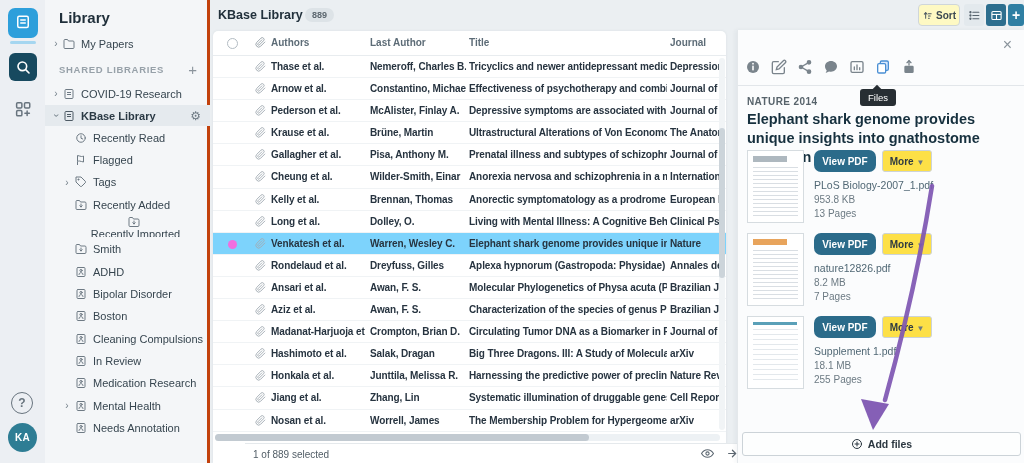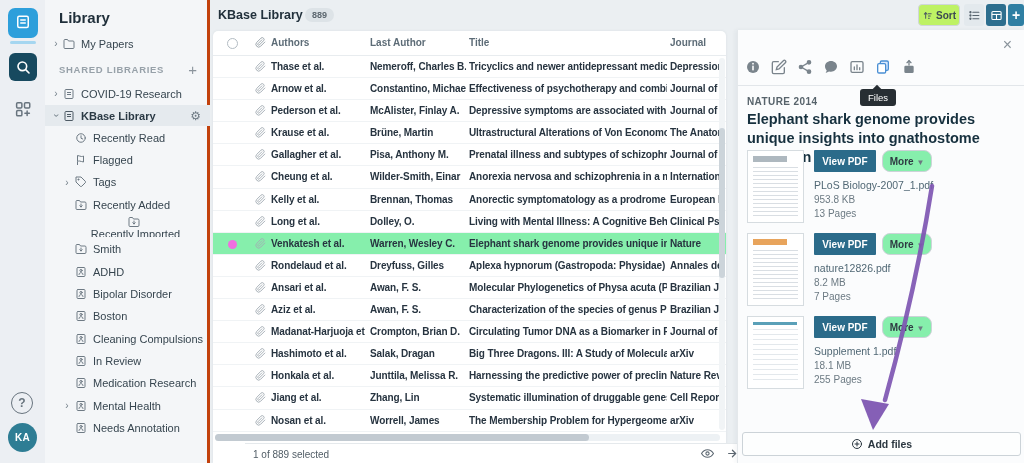--- a/index.html
+++ b/index.html
@@ -32,35 +32,35 @@
   #sb-children .sb-row .chev { width:12px; }
   #sb-children .sb-row .nochev { width:12px; }
   .sb-label { white-space:nowrap; overflow:hidden; }
 
   
   .tab-title { position:absolute; left:218px; top:8px; font-size:12.5px; font-weight:bold; color:#22313c; }
   .tab-badge { position:absolute; left:305px; top:8px; background:#dde3e7; color:#5c676f; font-size:9px; font-weight:bold; padding:2px 7px; border-radius:8px; }
   .searchbox { position:absolute; left:712px; top:4px; width:200px; height:22px; background:#fff; border:1px solid #d5dadf; border-radius:4px; display:flex; align-items:center; padding:0 8px; gap:6px; }
   .searchbox input { border:none; outline:none; flex:1; font-size:10.5px; color:#3a4750; font-family:"Liberation Sans",sans-serif; background:transparent; }
   .searchbox input::placeholder { color:#8d979f; }
-  .sort-btn { position:absolute; left:918px; top:4px; width:42px; height:22px; background:#bef264; border:1px solid #cfd6da; border-radius:4px; display:flex; align-items:center; justify-content:center; gap:3px; font-size:10px; font-weight:bold; color:#3c4953; cursor:pointer; }
+  .sort-btn { position:absolute; left:918px; top:4px; width:42px; height:22px; background:#fef9c3; border:1px solid #cfd6da; border-radius:4px; display:flex; align-items:center; justify-content:center; gap:3px; font-size:10px; font-weight:bold; color:#3c4953; cursor:pointer; }
   .tgl { position:absolute; top:4px; width:20px; height:22px; border-radius:3px; display:flex; align-items:center; justify-content:center; cursor:pointer; }
   .tgl-list { left:964px; background:#e3e9ed; color:#55626c; }
   .tgl-table { left:986px; background:#2d6e8e; color:#fff; }
   .tgl-plus { left:1008px; width:16px; background:#2f7fa3; color:#fff; font-size:14px; font-weight:bold; }
 
   
   .table-card { position:absolute; left:213px; top:31px; width:513px; height:432px; background:#fff; border-radius:5px 5px 0 0; box-shadow:0 0 3px rgba(40,60,80,.08); }
   .thead { position:absolute; left:0; top:0; width:100%; height:25px; border-bottom:1px solid #e8ecef; font-size:10px; font-weight:bold; color:#5d6c77; }
   .th { position:absolute; top:6px; cursor:pointer; }
   .hdr-circle { position:absolute; left:14px; top:7px; width:11px; height:11px; border:1.5px solid #b3bcc3; border-radius:50%; cursor:pointer; }
   .hdr-clip { position:absolute; left:42px; top:6px; color:#97a1a8; cursor:pointer; }
   .tbody { position:absolute; left:0; top:25px; width:100%; height:376px; overflow:hidden; }
   .trow { position:relative; height:22.1px; border-bottom:1px solid #f0f3f5; cursor:pointer; }
-  .trow.selected { background:#86efac;padding-left:27px; }
+  .trow.selected { background:#7dd3fc;padding-left:27px; }
   .cell { position:absolute; top:5px; font-size:10px; font-weight:bold; color:#273440; white-space:nowrap; overflow:hidden; letter-spacing:-.1px; }
   .c-auth { left:58px; width:96px; }
   .c-last { left:157px; width:96px; }
   .c-title { left:256px; width:198px; }
   .c-journ { left:457px; width:52px; }
   .row-clip { position:absolute; left:42px; top:5px; color:#a3acb3; }
   .row-dot { position:absolute; left:15px; top:7px; width:9px; height:9px; border-radius:50%; }
   .vscroll { position:absolute; right:1px; top:27px; width:6px; height:372px; background:#f1f4f6; border-radius:3px; }
   .vthumb { position:absolute; left:0; top:70px; width:6px; height:150px; background:#ccd4da; border-radius:3px; cursor:grab; }
   .hscroll { position:absolute; left:2px; top:403px; width:505px; height:7px; background:#edf1f4; border-radius:4px; }
@@ -80,22 +80,22 @@
   .d-kicker { position:absolute; left:9px; top:66px; font-size:10px; font-weight:bold; letter-spacing:.4px; color:#57636b; }
   .d-title { position:absolute; left:9px; top:80px; width:274px; font-size:14.5px; font-weight:bold; line-height:19px; color:#16303e; }
   .fcard { position:absolute; left:9px; width:272px; height:78px; }
   .fthumb { position:absolute; left:0; top:2px; width:57px; height:73px; background:#fff; border:1px solid #d6dce0; cursor:pointer; }
   .fthumb::after { content:""; position:absolute; left:5px; right:5px; top:16px; bottom:6px;
     background:repeating-linear-gradient(#d9dee3 0 1px, transparent 1px 4px); }
   .fthumb::before { content:""; position:absolute; left:5px; top:5px; width:34px; height:6px; background:#aeb8bf; }
   .fthumb.v2::before { background:#e8a45c; }
   .fthumb.v3::before { background:#5aa0b8; height:3px; width:44px; }
   .fthumb.v3::after { background:repeating-linear-gradient(#e3e8ec 0 1px, transparent 1px 5px); top:12px; }
-  .viewpdf { position:absolute; left:67px; top:2px; width:62px; height:22px; background:#2b6b8a; color:#fff; font-size:10px; font-weight:bold; border:none; border-radius:1px; cursor:pointer; font-family:"Liberation Sans",sans-serif; }
-  .morebtn { position:absolute; left:135px; top:2px; width:50px; height:22px; background:#86efac; color:#2e3a42; font-size:10px; font-weight:bold; border:1px solid #ccd3d8; border-radius:8px; cursor:pointer; font-family:"Liberation Sans",sans-serif; }
+  .viewpdf { position:absolute; left:67px; top:2px; width:62px; height:22px; background:#2b6b8a; color:#fff; font-size:10px; font-weight:bold; border:none; border-radius:7px; cursor:pointer; font-family:"Liberation Sans",sans-serif; }
+  .morebtn { position:absolute; left:135px; top:2px; width:50px; height:22px; background:#fde047; color:#2e3a42; font-size:10px; font-weight:bold; border:1px solid #ccd3d8; border-radius:3px; cursor:pointer; font-family:"Liberation Sans",sans-serif; }
   .morebtn .car { font-size:8px; color:#6b7780; }
   .fname { position:absolute; left:67px; top:31px; font-size:10.5px; color:#516875; }
   .fsize { position:absolute; left:67px; top:46px; font-size:10px; color:#6c7a83; }
   .fpages { position:absolute; left:67px; top:60px; font-size:10px; color:#6c7a83; }
   .addfiles { position:absolute; left:4px; top:402px; width:279px; height:24px; background:#fdfefe; border:1px solid #ccd3d8; border-radius:3px; display:flex; align-items:center; justify-content:center; gap:5px; font-size:10.5px; font-weight:bold; color:#2b3740; cursor:pointer; }
 
   .arrow-overlay { position:absolute; left:0; top:0; width:1024px; height:463px; pointer-events:none; z-index:9; }
   svg { display:block; }
 </style>
 </head>

